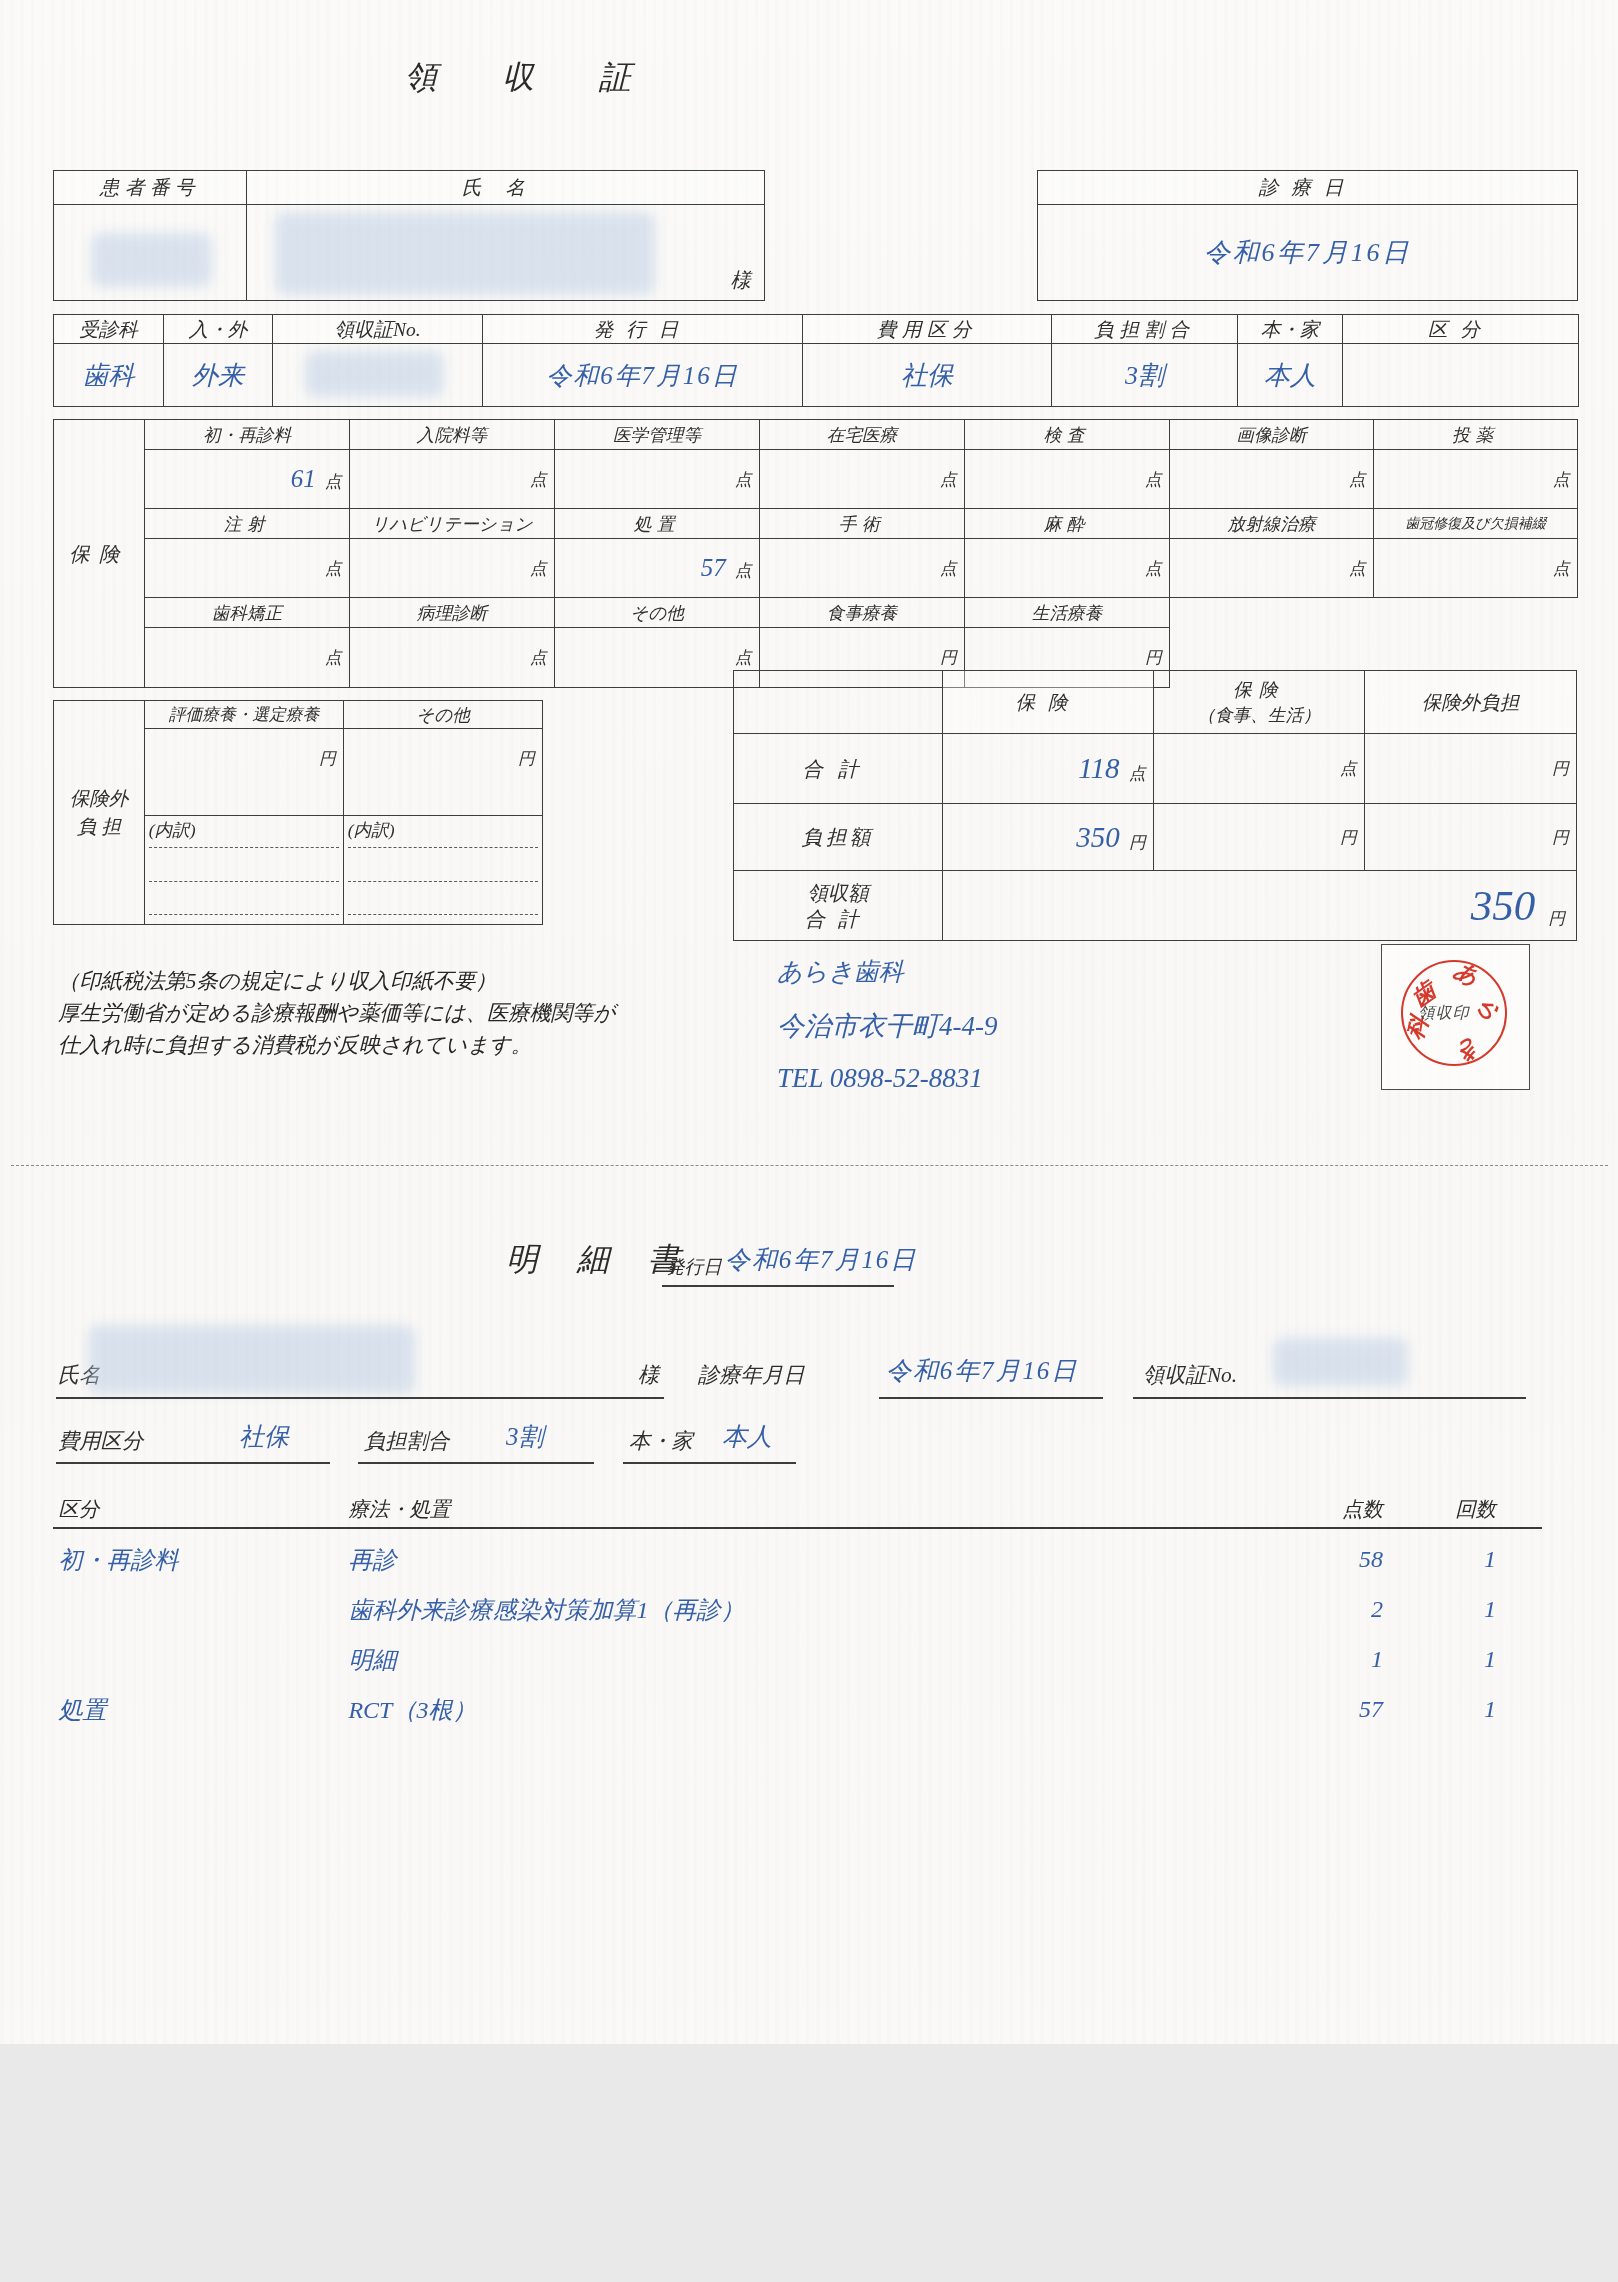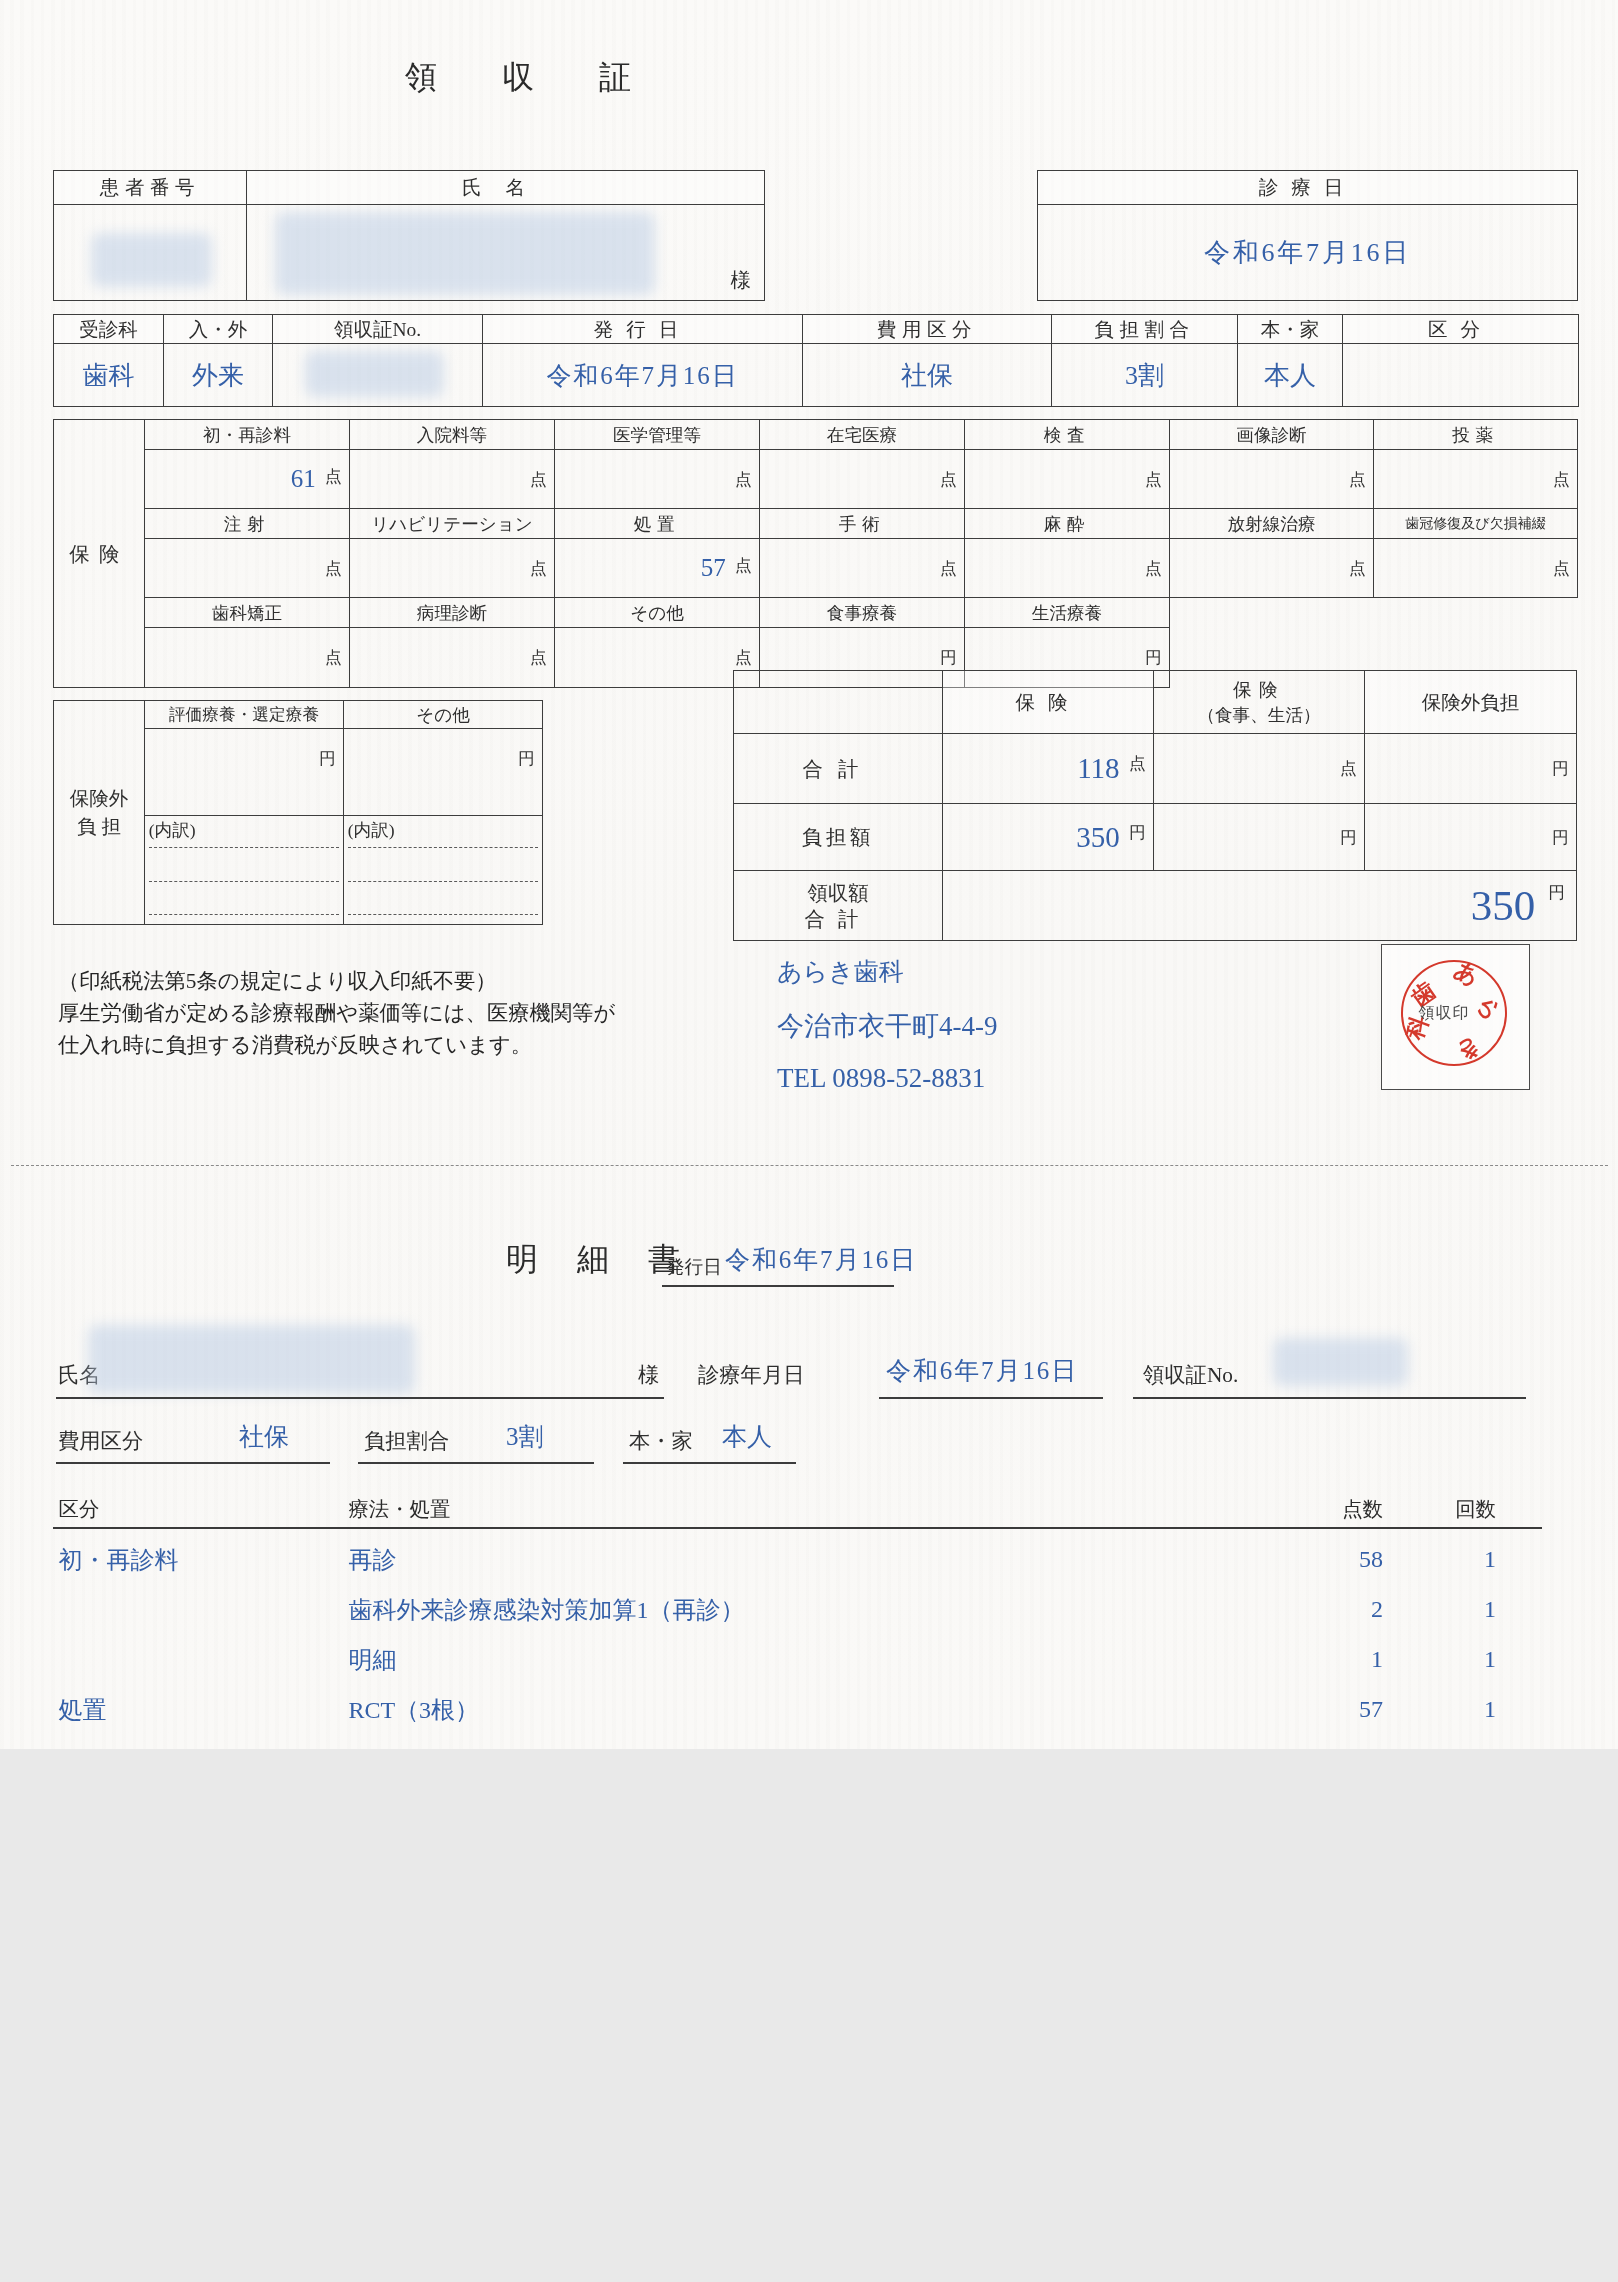--- a/index.html
+++ b/index.html
@@ -1,35 +1,35 @@
 <!DOCTYPE html>
 <html style="font-size:15px"><head>
 <meta charset="utf-8">
 <style>
   html,body{margin:0;padding:0;}
   body{background:#e9e9e9;}
   #page{
-    position:relative;width:1619px;height:1749px;margin:0 auto;
+    position:relative;width:1619px;height:2044px;margin:0 auto;
     background:
       repeating-linear-gradient(90deg, rgba(120,120,110,0.018) 0 3.7px, rgba(0,0,0,0) 3.7px 10.2px),
       linear-gradient(180deg,#fbfaf8 0%,#f9f8f6 55%,#faf9f7 100%);
     font-family:"Liberation Serif","DejaVu Serif",serif;
-    color:#2e2e2e; overflow:hidden;
+    color:#2e2e2e; overflow:hidden;font-style:italic;
   }
   .abs{position:absolute;}
   .blue{color:#3560a8;}
   .doc-title{font-size:32px;letter-spacing:65px;color:#2b2b2b;white-space:nowrap;}
   table{border-collapse:collapse;table-layout:fixed;}
   td{border:1.9px solid #3d3d3d;padding:0;vertical-align:middle;overflow:hidden;}
   td.nob{border:none;}
   .hcell{text-align:center;font-size:19.5px;background:rgba(255,255,255,0.35);}
   .ins-h{font-size:17.6px;text-align:center;}
   .ins-h.tiny{font-size:14px;}
   .vcell{position:relative;}
-  .unitline{display:flex;justify-content:flex-end;align-items:flex-start;height:100%;padding-right:7.4px;box-sizing:border-box;}
+  .unitline{display:flex;justify-content:flex-end;align-items:flex-end;height:100%;padding-right:7.4px;box-sizing:border-box;}
   .num{font-size:25px;margin-right:9.3px;}
   .unit{font-size:16.7px;color:#333;}
   .ls-s{letter-spacing:5.6px;}
   .ls-m{letter-spacing:13px;}
   .ls-l{letter-spacing:24px;}
   .blur-blob{position:absolute;background:#b9cbe4;opacity:.5;filter:blur(6.5px);border-radius:9.3px;}
   .dashline{position:absolute;left:3.7px;right:3.7px;border-top:1.9px dashed #5a5a5a;}
   .uline{position:absolute;height:1.9px;background:#3c3c3c;}
   .sep-dash{position:absolute;left:11px;right:11px;border-top:1.9px dashed #8a8a8a;}
   .note{font-size:21.3px;line-height:32px;color:#252525;}

